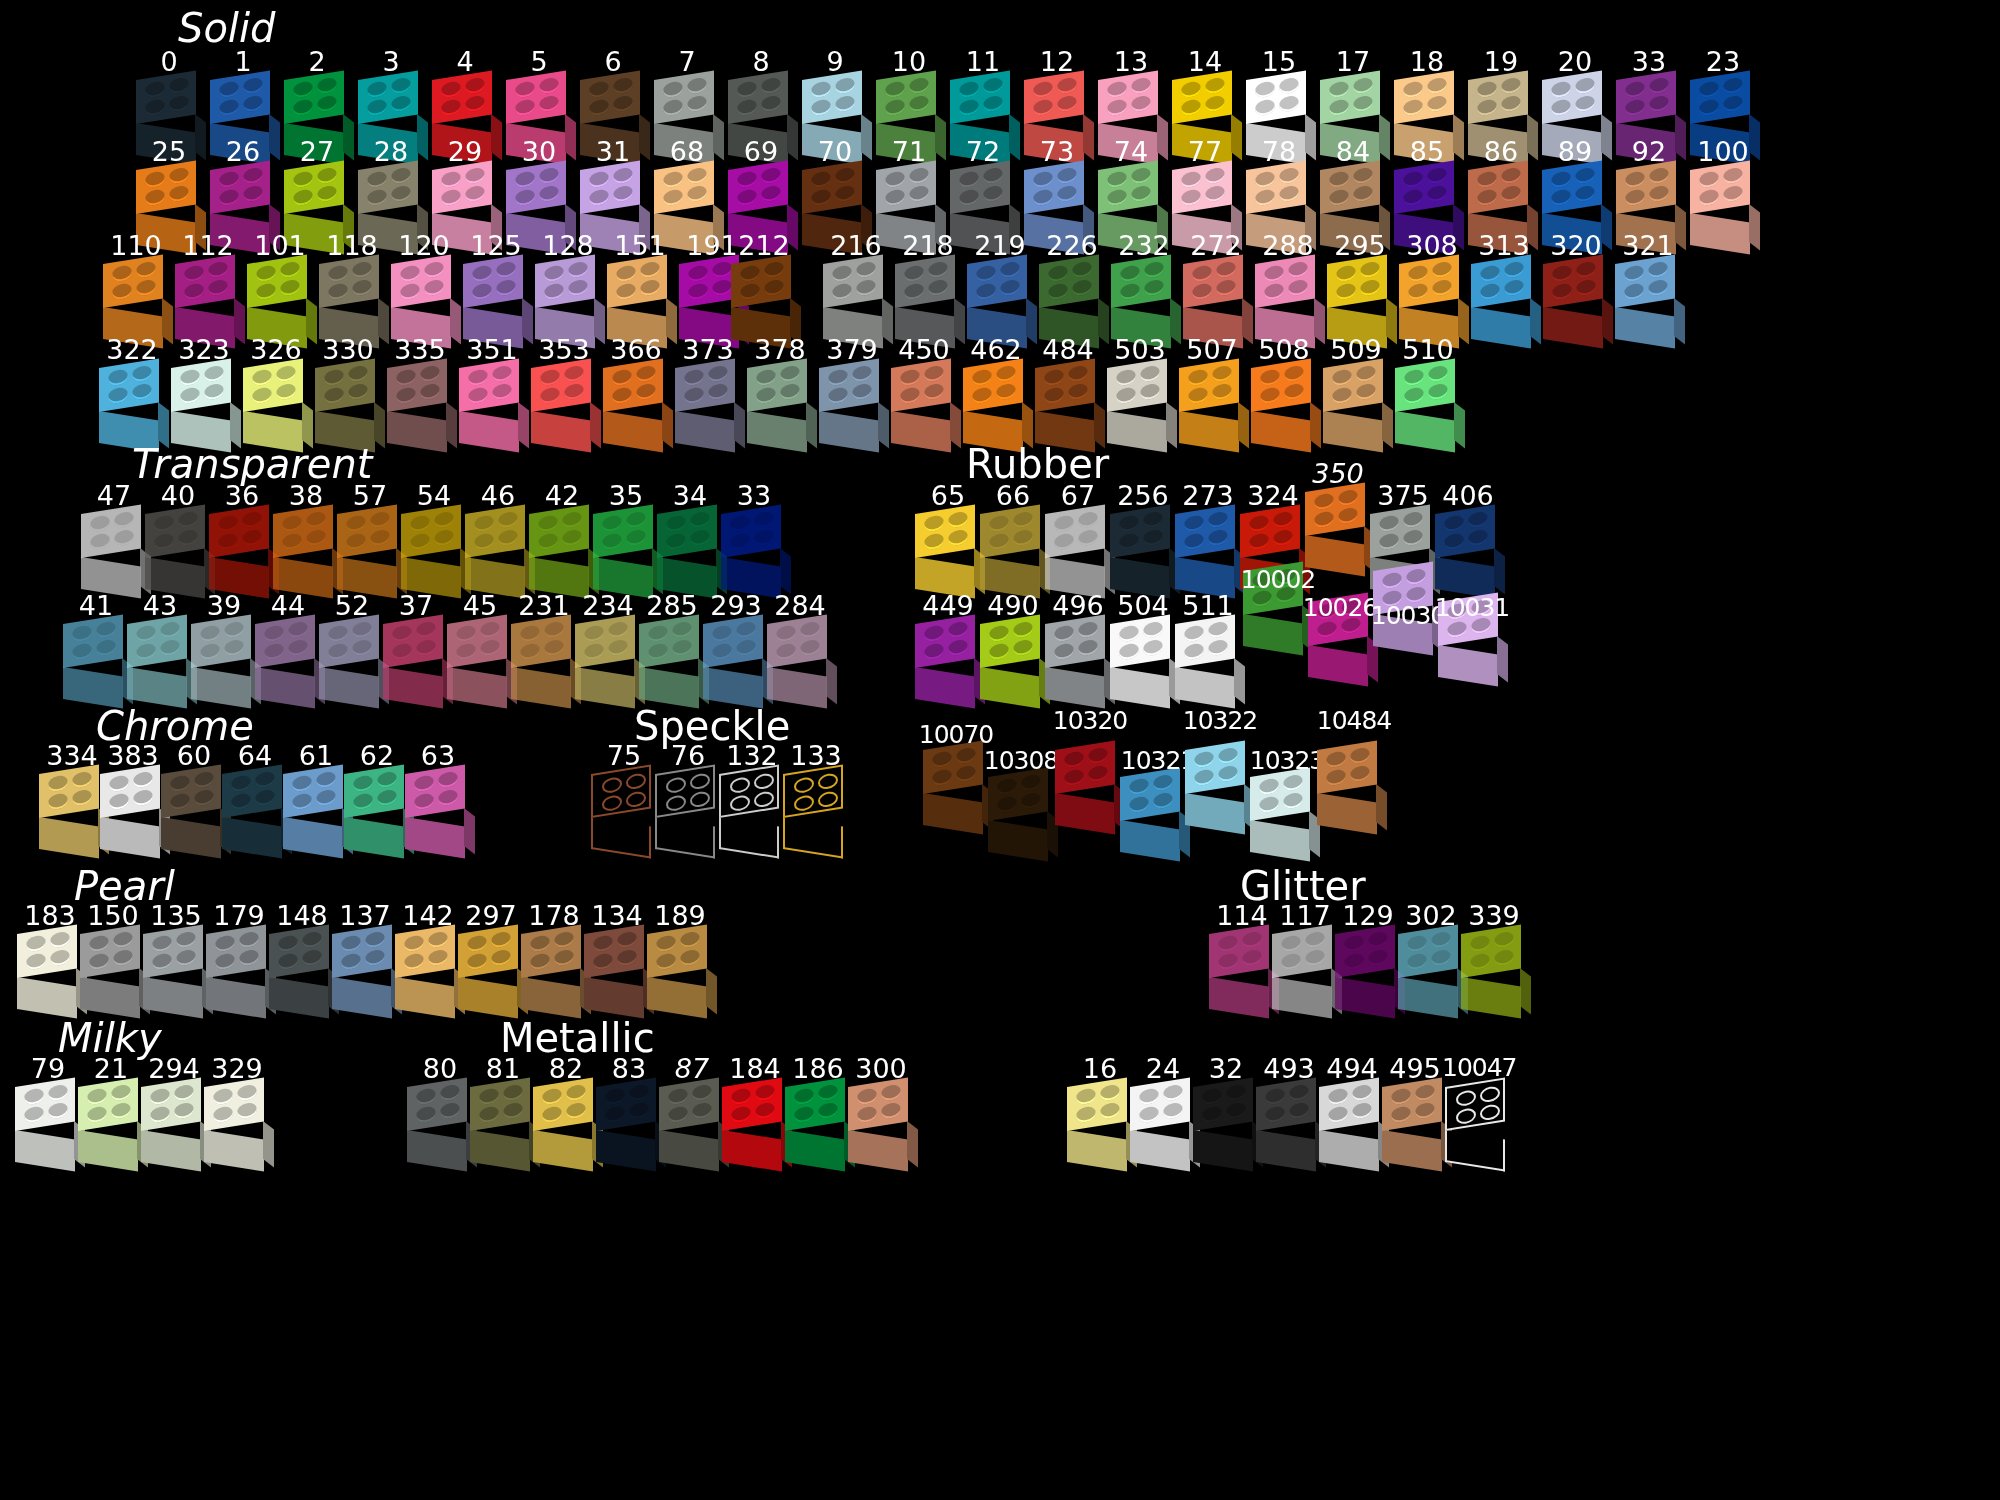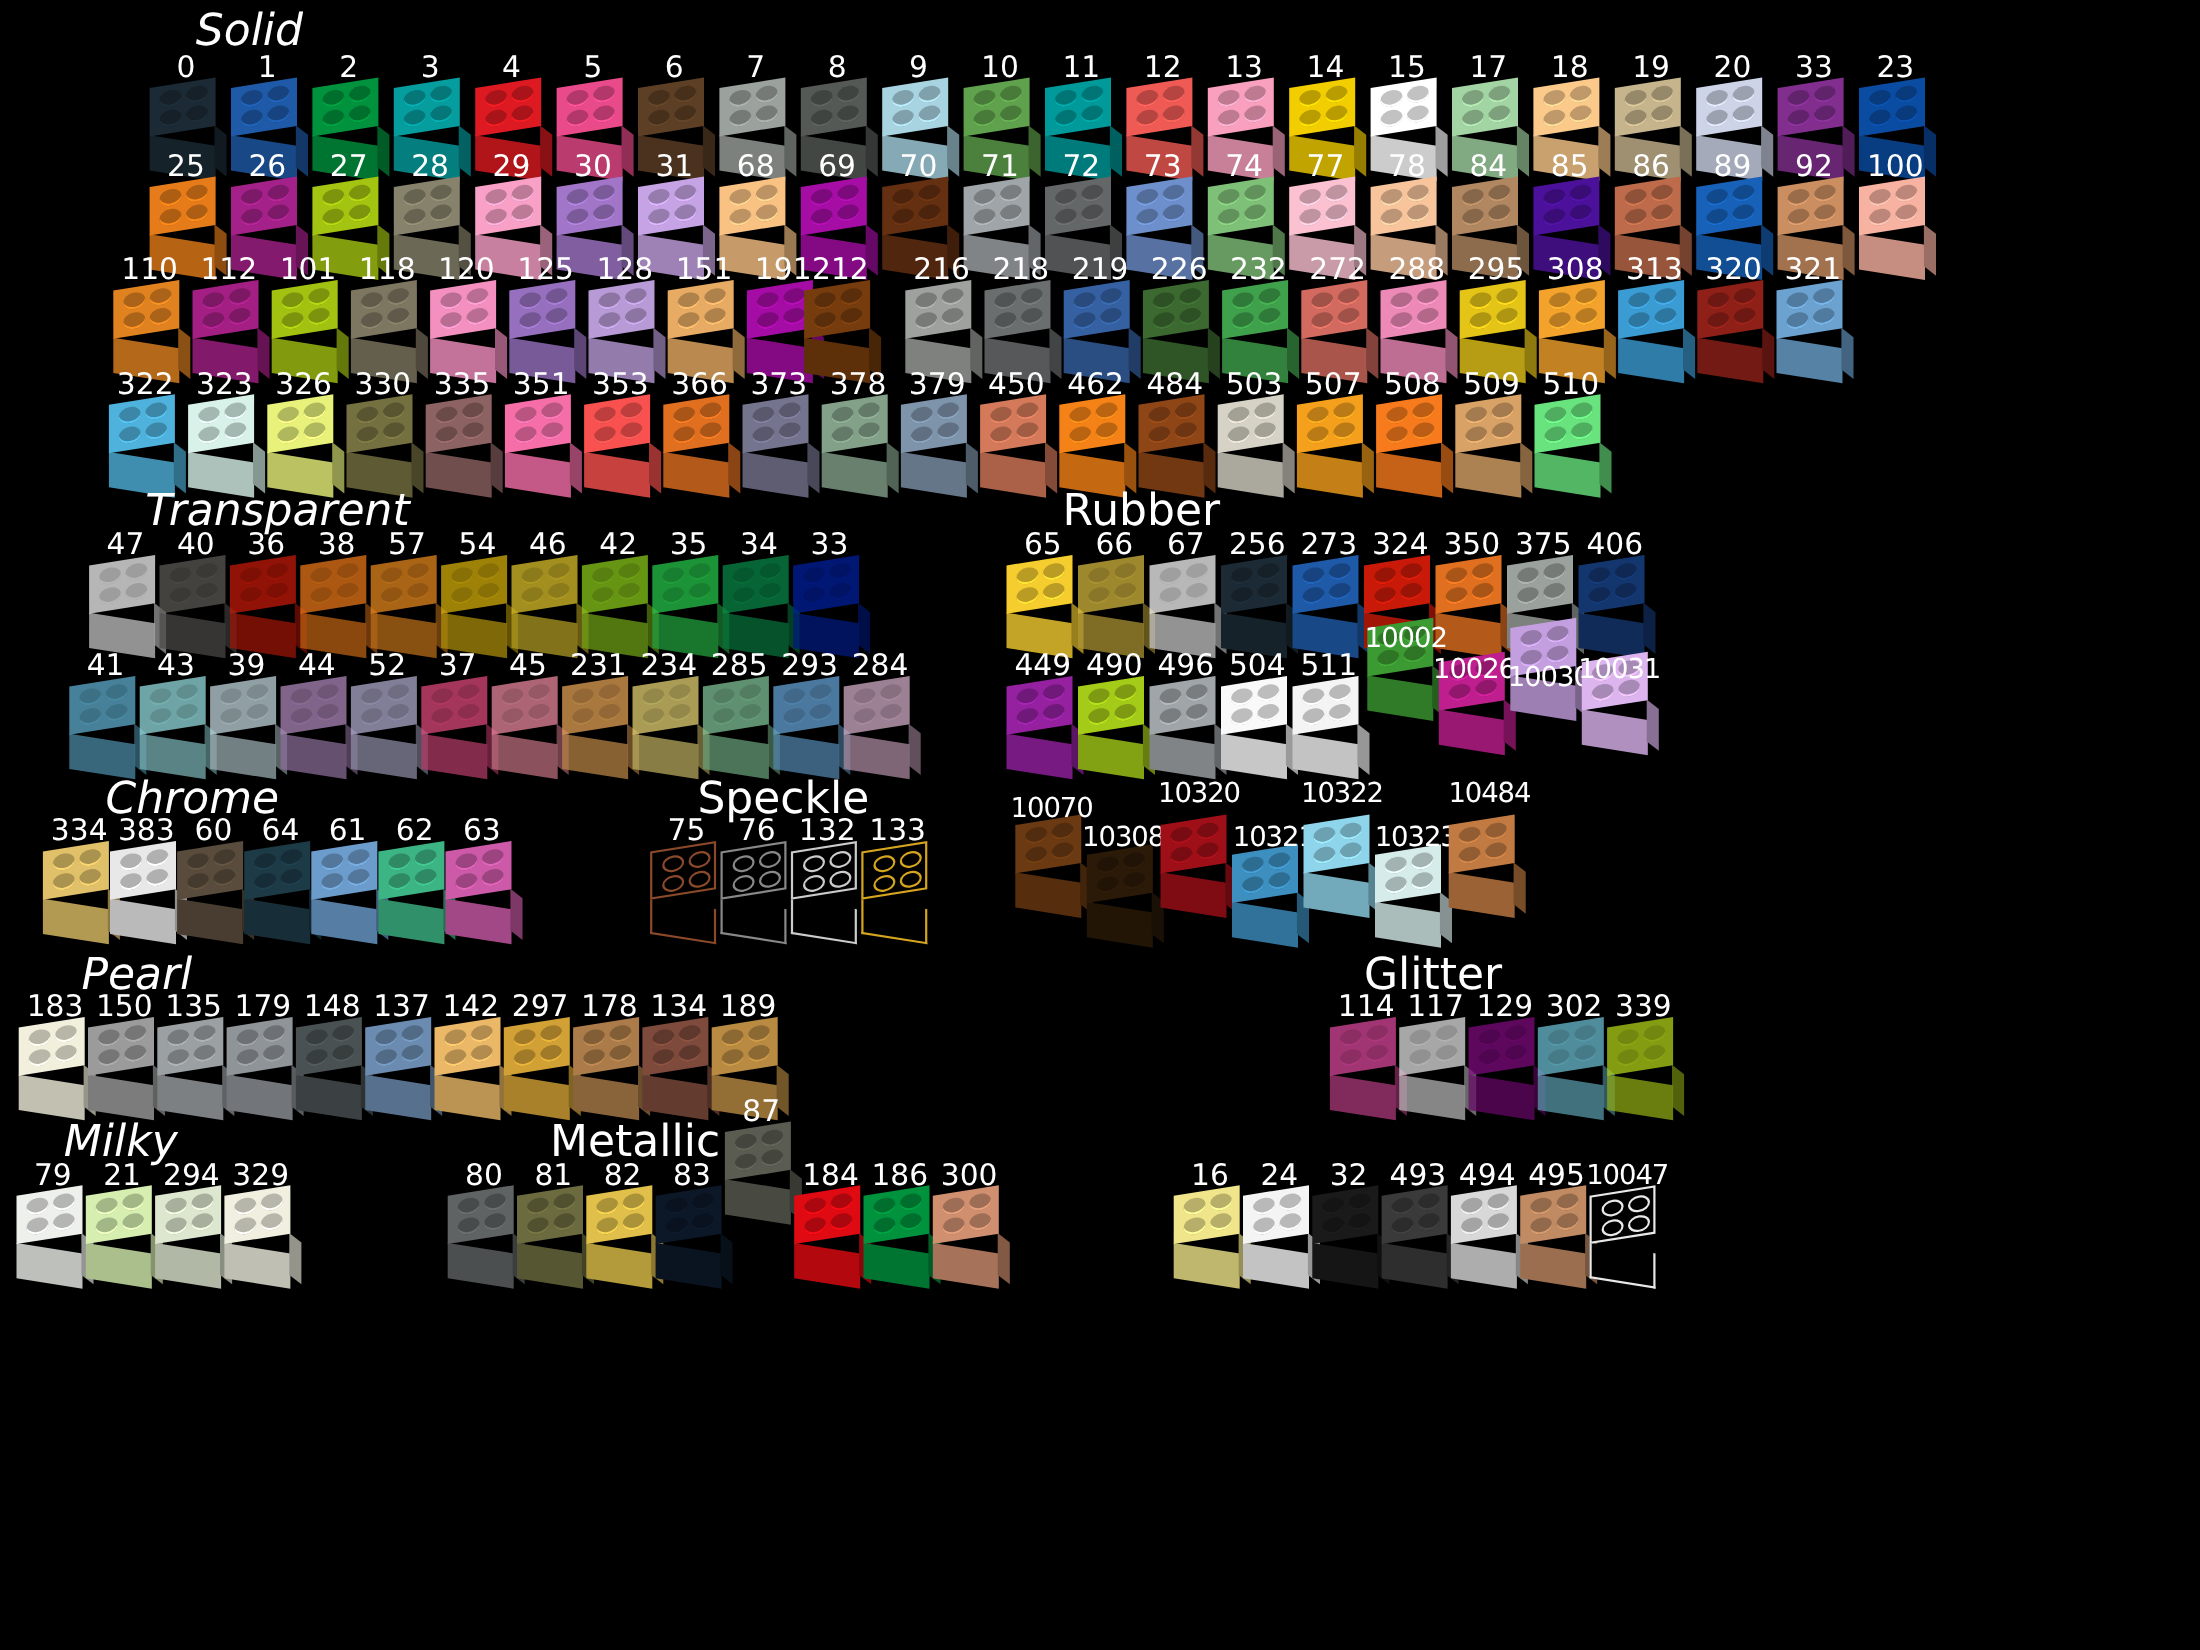--- a/index.html
+++ b/index.html
@@ -1571,21 +1571,21 @@
         <div class="b-front" style="background: rgb(161, 21, 7);"></div>
         <div class="b-side" style="background: rgb(125, 16, 6);"></div>
         <div class="b-top" style="background: rgb(201, 26, 9);">
           <div class="stud s1" style="background: rgb(153, 20, 7); box-shadow: rgb(225, 29, 10) 0px -2px 0px inset;"></div>
           <div class="stud s2" style="background: rgb(153, 20, 7); box-shadow: rgb(225, 29, 10) 0px -2px 0px inset;"></div>
           <div class="stud s3" style="background: rgb(153, 20, 7); box-shadow: rgb(225, 29, 10) 0px -2px 0px inset;"></div>
           <div class="stud s4" style="background: rgb(153, 20, 7); box-shadow: rgb(225, 29, 10) 0px -2px 0px inset;"></div>
         </div>
       </div>
     </div>
-    <div class="brick-cell" style="left: 1302px; top: 482px;">
+    <div class="brick-cell" style="left: 1302px; top: 460px; font-style: italic;">
       <div class="brick-label">350</div>
       <div class="brick">
         <div class="b-front" style="background: rgb(179, 90, 26);"></div>
         <div class="b-side" style="background: rgb(139, 69, 20);"></div>
         <div class="b-top" style="background: rgb(224, 112, 32);">
           <div class="stud s1" style="background: rgb(170, 85, 24); box-shadow: rgb(251, 125, 36) 0px -2px 0px inset;"></div>
           <div class="stud s2" style="background: rgb(170, 85, 24); box-shadow: rgb(251, 125, 36) 0px -2px 0px inset;"></div>
           <div class="stud s3" style="background: rgb(170, 85, 24); box-shadow: rgb(251, 125, 36) 0px -2px 0px inset;"></div>
           <div class="stud s4" style="background: rgb(170, 85, 24); box-shadow: rgb(251, 125, 36) 0px -2px 0px inset;"></div>
         </div>
@@ -2275,21 +2275,21 @@
         <div class="b-front" style="background: rgb(10, 19, 32);"></div>
         <div class="b-side" style="background: rgb(7, 15, 25);"></div>
         <div class="b-top" style="background: rgb(12, 24, 40);">
           <div class="stud s1" style="background: rgb(9, 18, 30); box-shadow: rgb(13, 27, 45) 0px -2px 0px inset;"></div>
           <div class="stud s2" style="background: rgb(9, 18, 30); box-shadow: rgb(13, 27, 45) 0px -2px 0px inset;"></div>
           <div class="stud s3" style="background: rgb(9, 18, 30); box-shadow: rgb(13, 27, 45) 0px -2px 0px inset;"></div>
           <div class="stud s4" style="background: rgb(9, 18, 30); box-shadow: rgb(13, 27, 45) 0px -2px 0px inset;"></div>
         </div>
       </div>
     </div>
-    <div class="brick-cell" style="left: 656px; top: 997px;">
+    <div class="brick-cell" style="left: 656px; top: 1055px; font-style: italic;">
       <div class="brick-label">87</div>
       <div class="brick">
         <div class="b-front" style="background: rgb(72, 74, 65);"></div>
         <div class="b-side" style="background: rgb(56, 57, 50);"></div>
         <div class="b-top" style="background: rgb(90, 92, 81);">
           <div class="stud s1" style="background: rgb(68, 70, 62); box-shadow: rgb(101, 103, 91) 0px -2px 0px inset;"></div>
           <div class="stud s2" style="background: rgb(68, 70, 62); box-shadow: rgb(101, 103, 91) 0px -2px 0px inset;"></div>
           <div class="stud s3" style="background: rgb(68, 70, 62); box-shadow: rgb(101, 103, 91) 0px -2px 0px inset;"></div>
           <div class="stud s4" style="background: rgb(68, 70, 62); box-shadow: rgb(101, 103, 91) 0px -2px 0px inset;"></div>
         </div>

